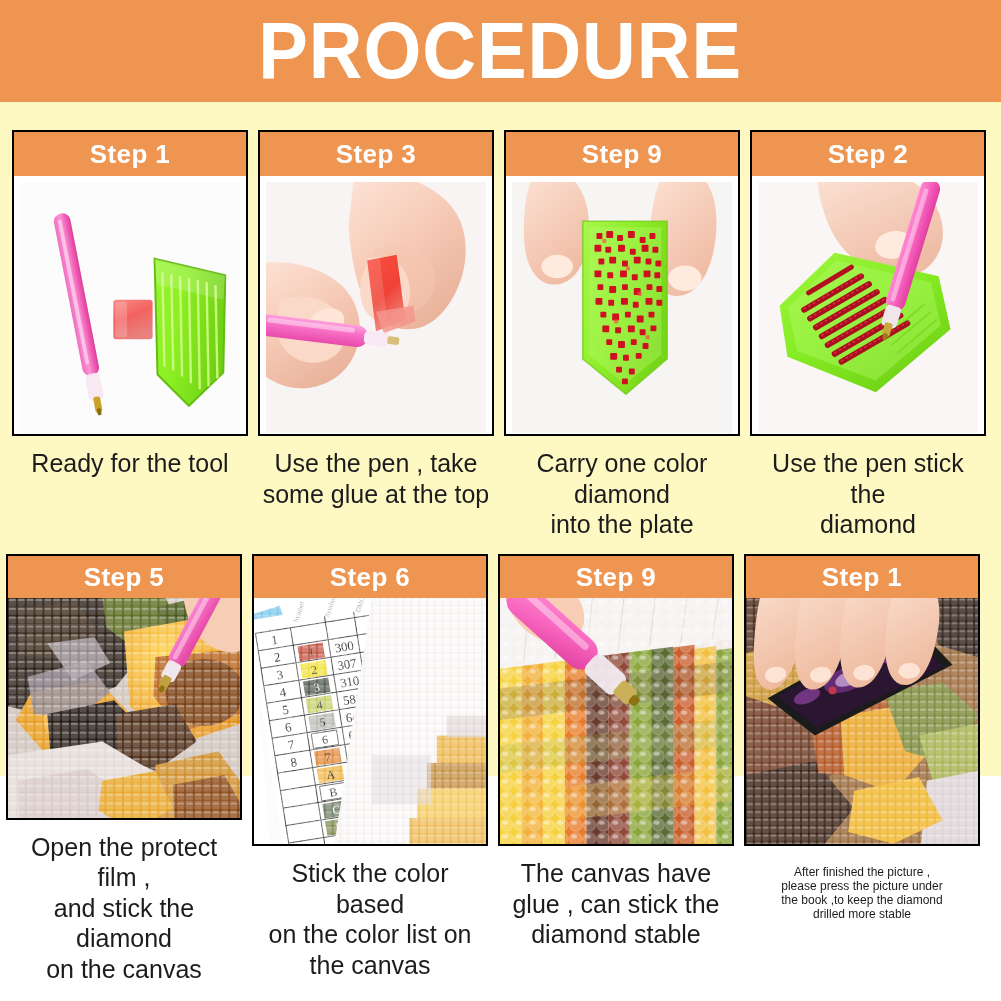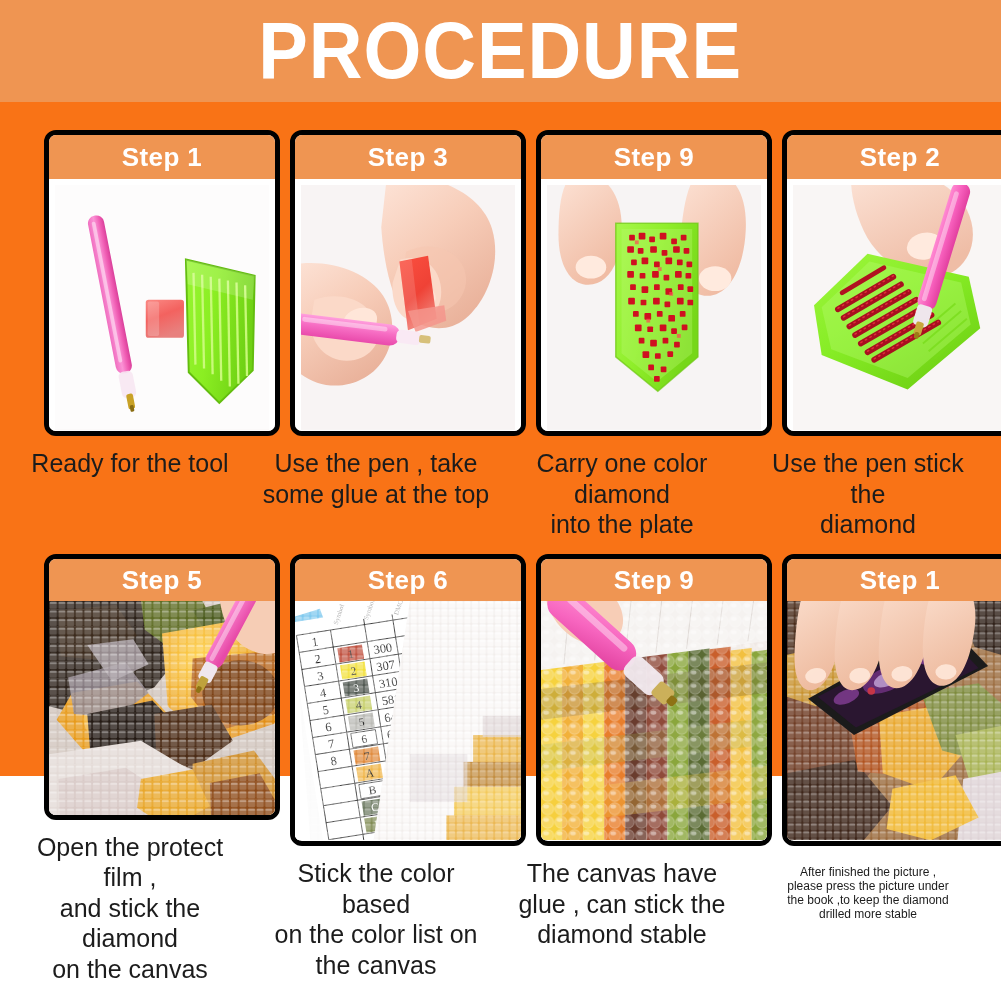--- a/index.html
+++ b/index.html
@@ -9,21 +9,21 @@
     height: 1001px;
     background: #ffffff;
     font-family: "Liberation Sans", sans-serif;
     overflow: hidden;
   }
 
   .page {
     position: relative;
     width: 1001px;
     height: 776px;
-    background: #f97316;
+    background: #fef9c3;
   }
 
   
   .banner {
     position: absolute;
     top: 0; left: 0;
     width: 1001px;
     height: 102px;
     background: #ef9552;
     display: flex;
@@ -52,36 +52,35 @@
 
   .row {
     position: absolute;
     left: 0;
     width: 1001px;
     display: flex;
     gap: 10px;
     padding: 0 12px;
   }
   .row-1 { top: 28px;  height: 415px; }
-  .row-2 { top: 452px; height: 430px; }
+  .row-2 { top: 452px; height: 430px; padding-left: 6px; }
 
   .step-cell {
     width: 236px;
     display: flex;
     flex-direction: column;
   }
 
   .card {
     width: 236px;
-    border: 5px solid #000000;
-    border-radius: 12px;
+    border: 2px solid #000000;
+    border-radius: 0;
     overflow: hidden;
     background: #ffffff;
     position: relative;
-    margin-left: 32px;
   }
   .card-r1 { height: 306px; }
   .card-r2 { height: 292px; }
 
   .card-header {
     height: 44px;
     background: #ef9552;
     display: flex;
     align-items: center;
     justify-content: center;

